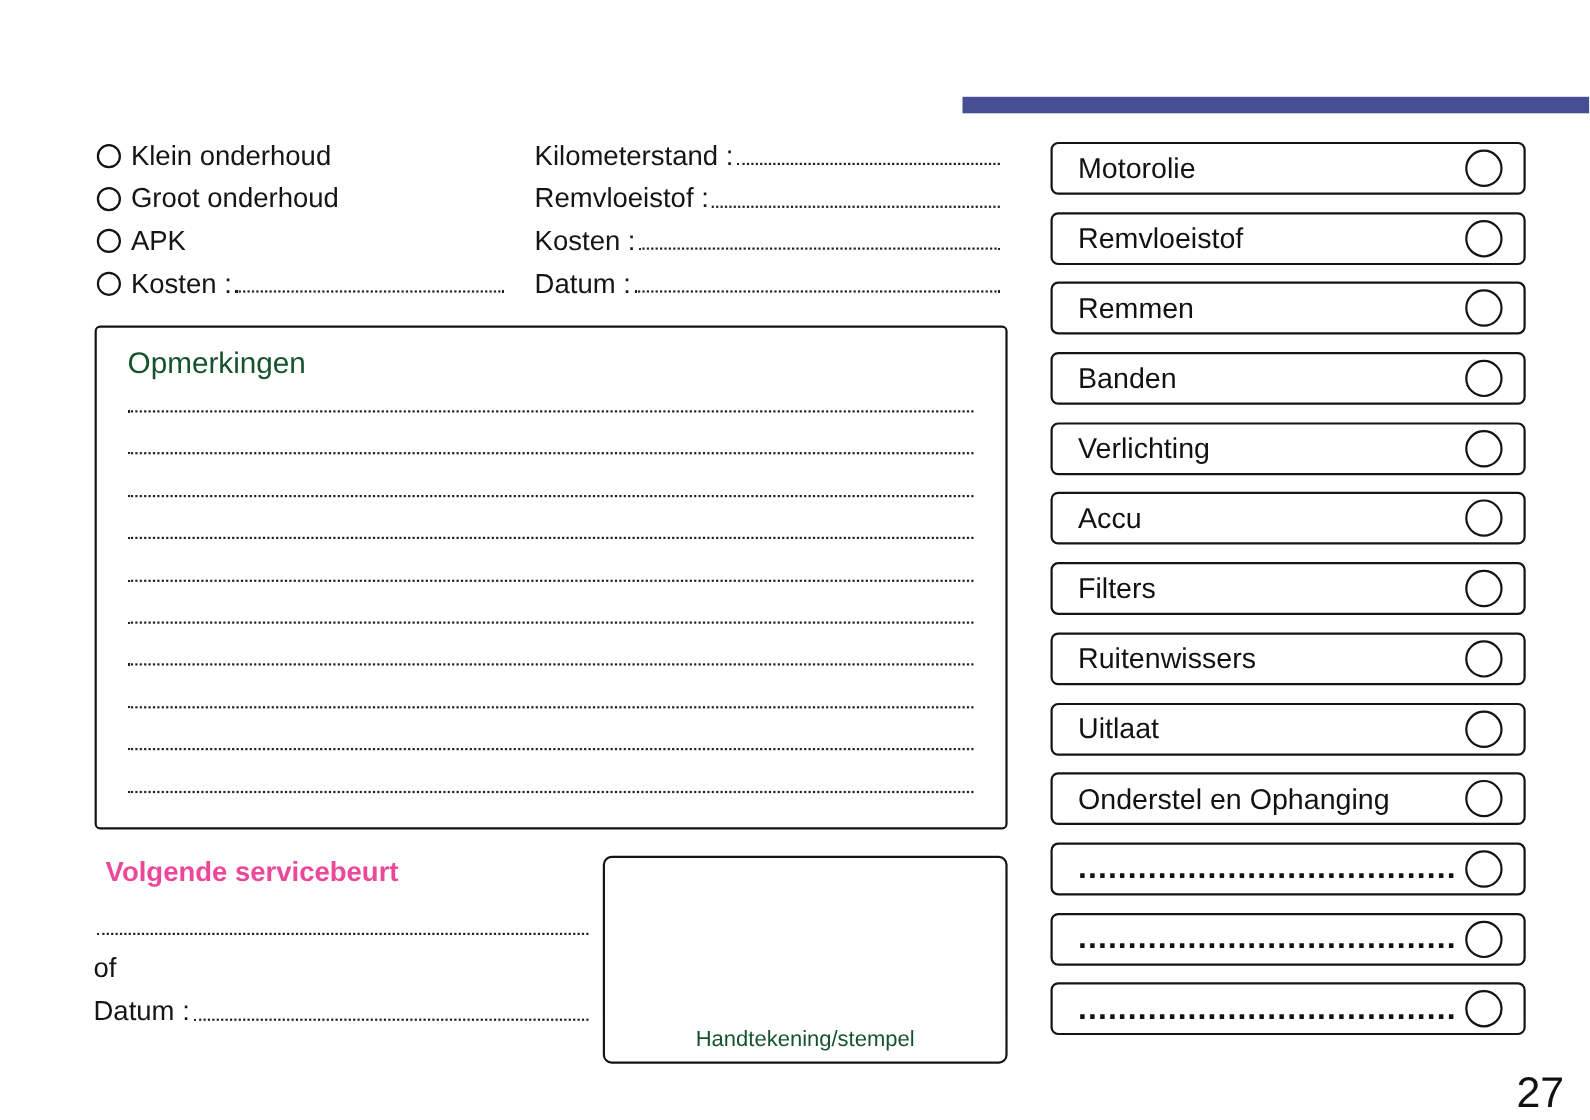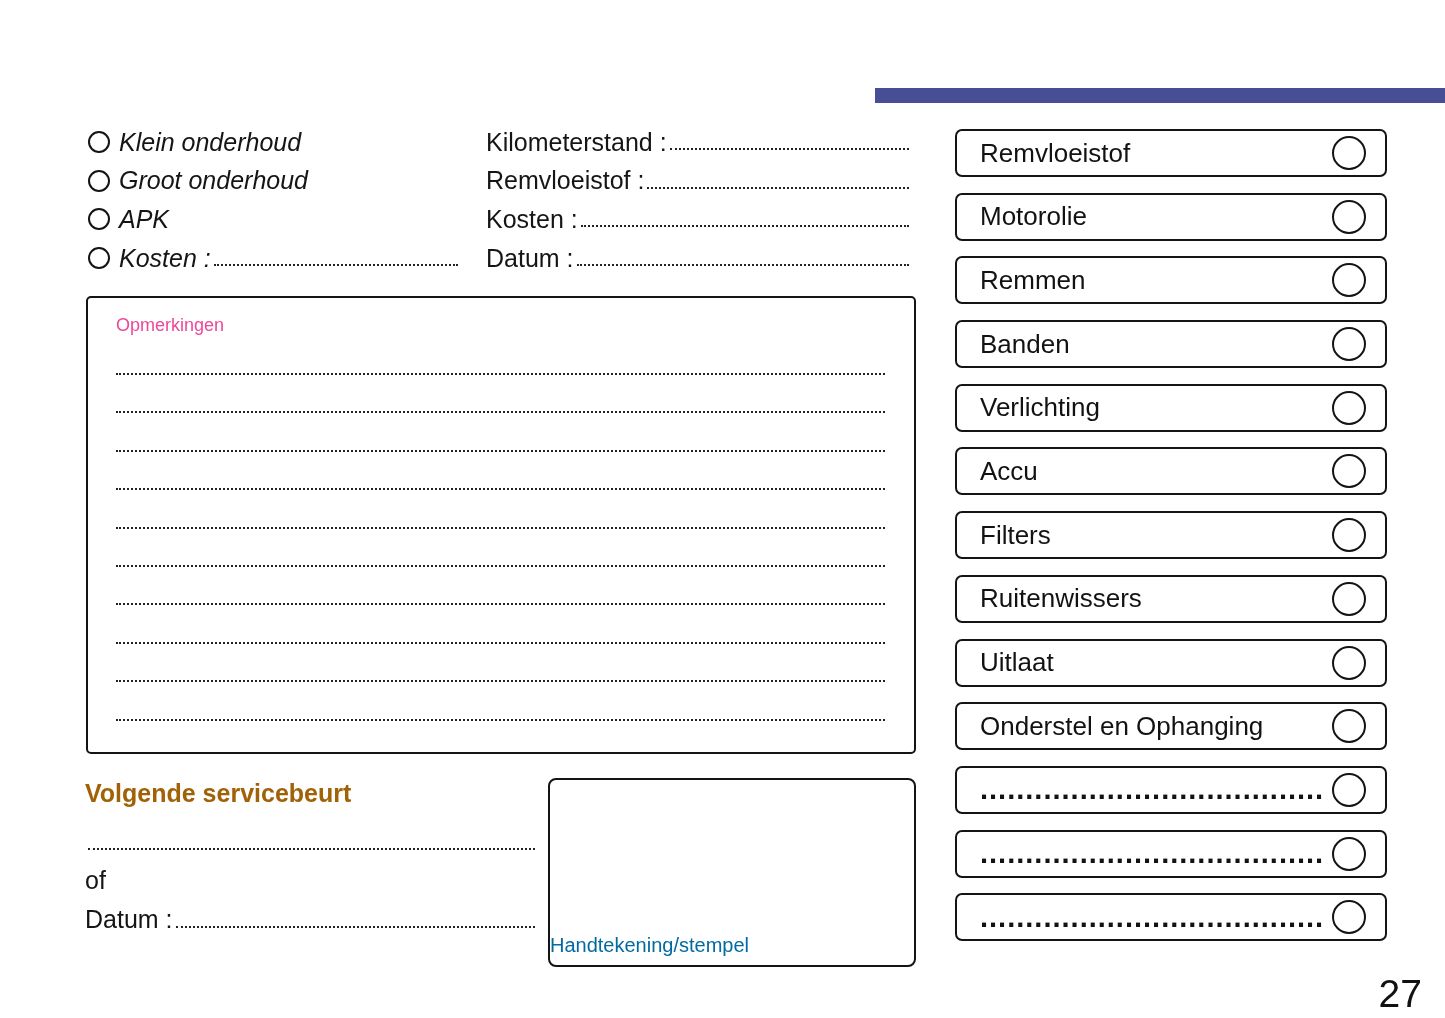--- a/index.html
+++ b/index.html
@@ -46,82 +46,83 @@
     left: 88px; top: 123px;
     width: 370px;
   }
   .radio-circle {
     width: 22px; height: 22px;
     border: 2.5px solid #141414;
     border-radius: 50%;
     flex: none;
     background: #fff;
   }
-  .radio-label { margin-left: 9px; font-style: italic; }
+  .radio-label { margin-left: 9px; }
 
   
   .service-fields {
     position: absolute;
     left: 486px; top: 123px;
     width: 423px;
   }
 
   
   .remarks-box {
     position: absolute;
     left: 86px; top: 296px;
     width: 830px; height: 458px;
     border: 2.5px solid #141414;
     border-radius: 5px;
     background: #fff;
   }
   .remarks-title {
     position: absolute;
     left: 28px; top: 17px;
-    font-size: 18px;
-    color: #ec4899;
+    font-size: 27px;
+    color: #14532d;
   }
   .remarks-lines {
     position: absolute;
     left: 28px; right: 29px; top: 38.6px;
   }
   .rule-line {
     height: 38.4px;
     border-bottom: 2px dotted #222222;
   }
 
   
   .next-service {
     position: absolute;
     left: 85px; top: 779px;
     width: 450px;
   }
   .next-title {
     font-size: 25px;
     font-weight: bold;
-    color: #a16207;
+    color: #ec4899;
     margin-bottom: 14px;
+    margin-left: 11px;
   }
   .next-service .form-row { height: 39px; }
 
   
   .signature-box {
     position: absolute;
     left: 548px; top: 778px;
     width: 368px; height: 189px;
     border: 2.5px solid #141414;
     border-radius: 8px;
     background: #fff;
   }
   .signature-caption {
     position: absolute;
     left: 0; right: 0; bottom: 8px;
-    text-align: left;
+    text-align: center;
     font-size: 20px;
-    color: #0369a1;
+    color: #14532d;
   }
 
   
   .checklist {
     position: absolute;
     left: 955px; top: 129px;
     width: 432px;
     display: flex;
     flex-direction: column;
     gap: 15.7px;
@@ -239,28 +240,28 @@
       <span class="leader"></span>
     </div>
   </div>
 
   <div class="signature-box">
     <div class="signature-caption">Handtekening/stempel</div>
   </div>
 
   <div class="checklist">
     <div class="check-item">
+      <span class="check-label">Motorolie</span>
+      <span class="check-circle"></span>
+    </div>
+    <div class="check-item">
       <span class="check-label">Remvloeistof</span>
       <span class="check-circle"></span>
     </div>
     <div class="check-item">
-      <span class="check-label">Motorolie</span>
-      <span class="check-circle"></span>
-    </div>
-    <div class="check-item">
       <span class="check-label">Remmen</span>
       <span class="check-circle"></span>
     </div>
     <div class="check-item">
       <span class="check-label">Banden</span>
       <span class="check-circle"></span>
     </div>
     <div class="check-item">
       <span class="check-label">Verlichting</span>
       <span class="check-circle"></span>

